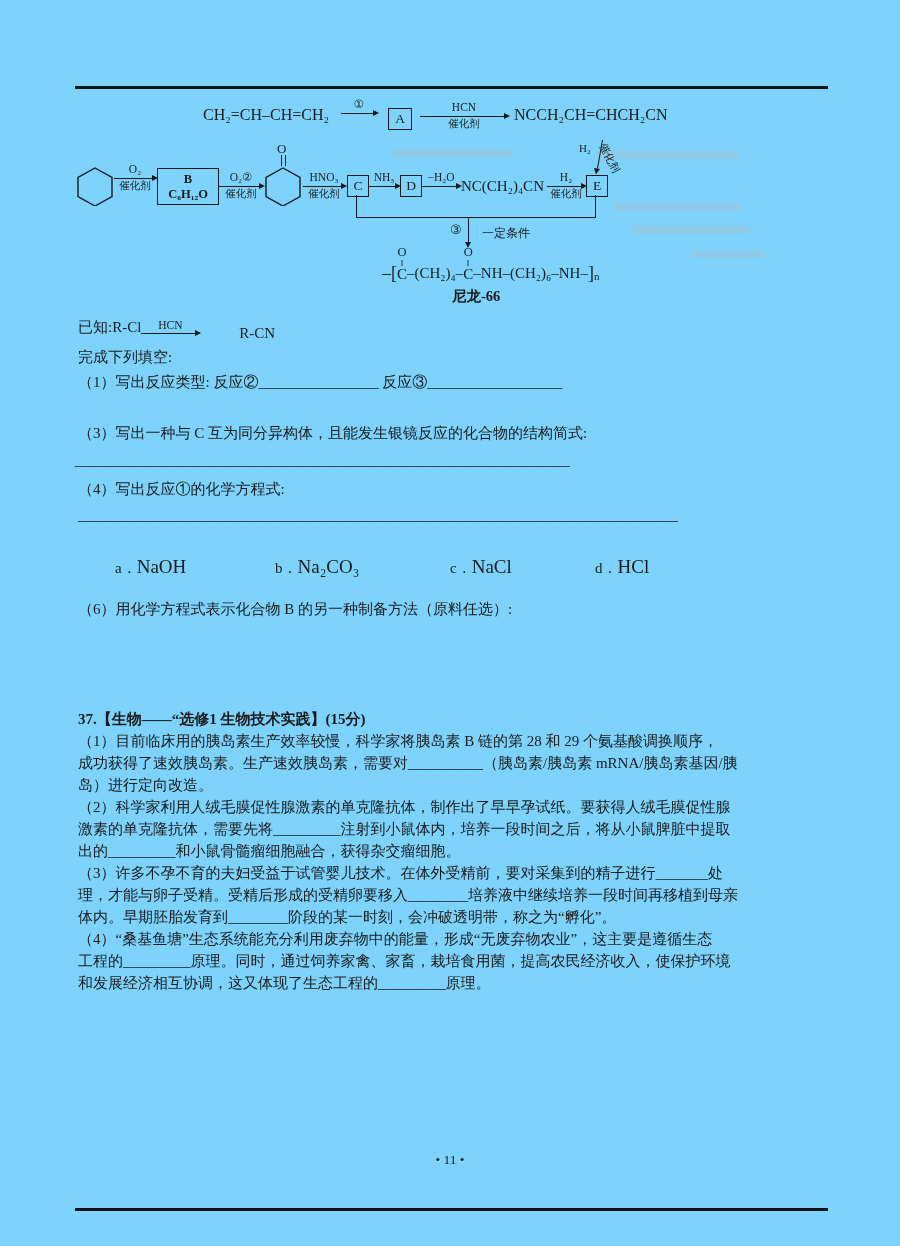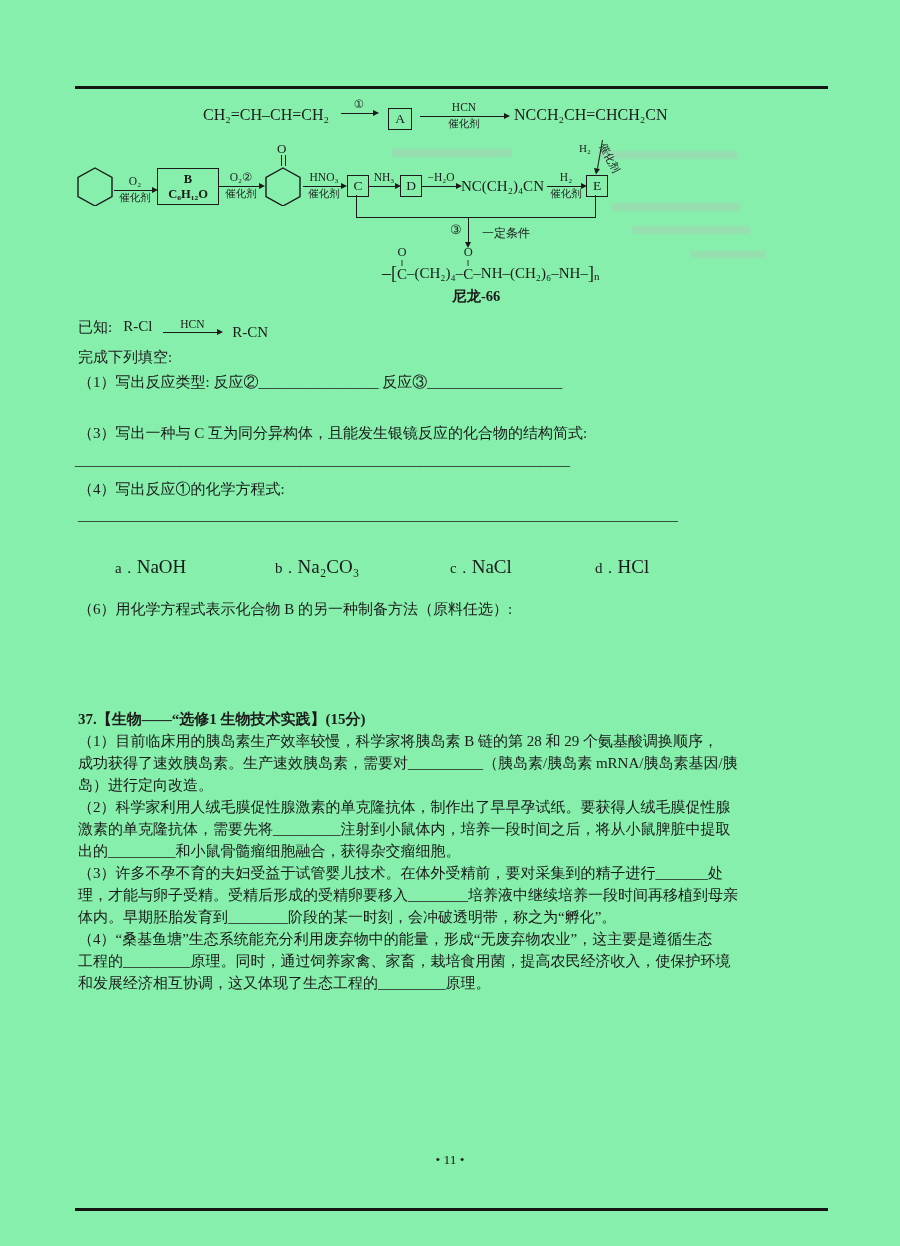--- a/index.html
+++ b/index.html
@@ -1,16 +1,16 @@
 <!DOCTYPE html>
 <html><head>
 <meta charset="utf-8">
 <style>
   html,body{margin:0;padding:0;background:#ffffff;}
-  .page{position:relative;width:900px;height:1246px;background:#86efac;
+  .page{position:relative;width:900px;height:1246px;background:#7dd3fc;
         font-family:"Liberation Serif","DejaVu Serif",serif;color:#1a1a1a;overflow:hidden;}
   .hrule{position:absolute;left:75px;width:753px;height:3px;background:#141414;}
   .ghost{position:absolute;background:#b9b9b9;opacity:.32;filter:blur(1.2px);border-radius:2px;}
 
   
   .scheme{position:absolute;left:0;top:95px;width:900px;height:230px;}
   .f{position:absolute;white-space:nowrap;}
   .f16{font-size:16px}.f15{font-size:15px}.f13{font-size:13px}.f12{font-size:12px}
   .f11{font-size:11px}.f10{font-size:10.5px}
   .rxn{position:absolute;display:flex;flex-direction:column;align-items:center;}
@@ -32,23 +32,23 @@
   .polymer{position:absolute;display:flex;align-items:flex-end;font-size:15px;}
   .polymer .br{font-size:18px;line-height:1;}
   .carbonyl{display:flex;flex-direction:column;align-items:center;line-height:1;}
   .carbonyl .o{font-size:12.5px;}
   .carbonyl .db{font-size:9px;line-height:.9;}
   .carbonyl .c{font-size:15px;}
   .pn{font-size:11px;}
   .poly-name{position:absolute;font-weight:bold;font-size:14.5px;}
 
   
-  .known{position:absolute;left:78px;top:318px;display:flex;align-items:flex-start;font-size:15px;gap:11px;}
+  .known{position:absolute;left:78px;top:318px;display:flex;align-items:center;font-size:15px;gap:0;}
   .rxn2{display:flex;flex-direction:column;align-items:center;width:58px;margin-bottom:2px;}
-  .shiftdown{transform:translateY(6px);}
+  .shiftdown{transform:translateY(6px);margin-left:40px;}
   .qline{position:absolute;left:78px;font-size:15px;white-space:pre;}
   .blankline{position:absolute;font-size:15px;white-space:nowrap;}
   .optrow{position:absolute;top:548px;left:78px;width:744px;height:30px;}
   .opt{position:absolute;bottom:0;display:flex;align-items:baseline;}
   .opt .ol{font-size:15px;}
   .opt .of{font-size:19px;}
 
   
   .bio{position:absolute;left:78px;top:668px;width:748px;font-size:15px;line-height:22px;margin-top:40px;}
   .bio p{margin:0;white-space:pre-line;}
@@ -85,21 +85,21 @@
     </div>
     <span class="f f16" style="left:514px;top:11px">NCCH₂CH=CHCH₂CN</span>
 
     <span class="f f11" style="left:579px;top:47px">H₂</span>
     <div class="varrow" style="left:602px;top:45px;height:29px;transform:rotate(10deg);transform-origin:top center"></div>
     <span class="f f10 rot62" style="left:608px;top:46px">催化剂</span>
 
     <svg class="hex" style="left:76px;top:71px" width="38" height="40" viewBox="0 0 38 40">
       <polygon points="19,2 36,11.5 36,30.5 19,40 2,30.5 2,11.5" fill="none" stroke="#1a1a1a" stroke-width="1.4"></polygon>
     </svg>
-    <div class="rxn" style="left:114px;top:80px;width:42px">
+    <div class="rxn" style="left:114px;top:68px;width:42px">
       <span class="rtop">O₂</span>
       <div class="shaft"></div>
       <span class="rbot">催化剂</span>
     </div>
     <div class="cbox colbox" style="left:157px;top:73px;width:60px;height:35px">
       <span>B</span>
       <span>C₆H₁₂O</span>
     </div>
     <div class="rxn" style="left:219px;top:76px;width:44px">
       <span class="rtop">O₂②</span>

